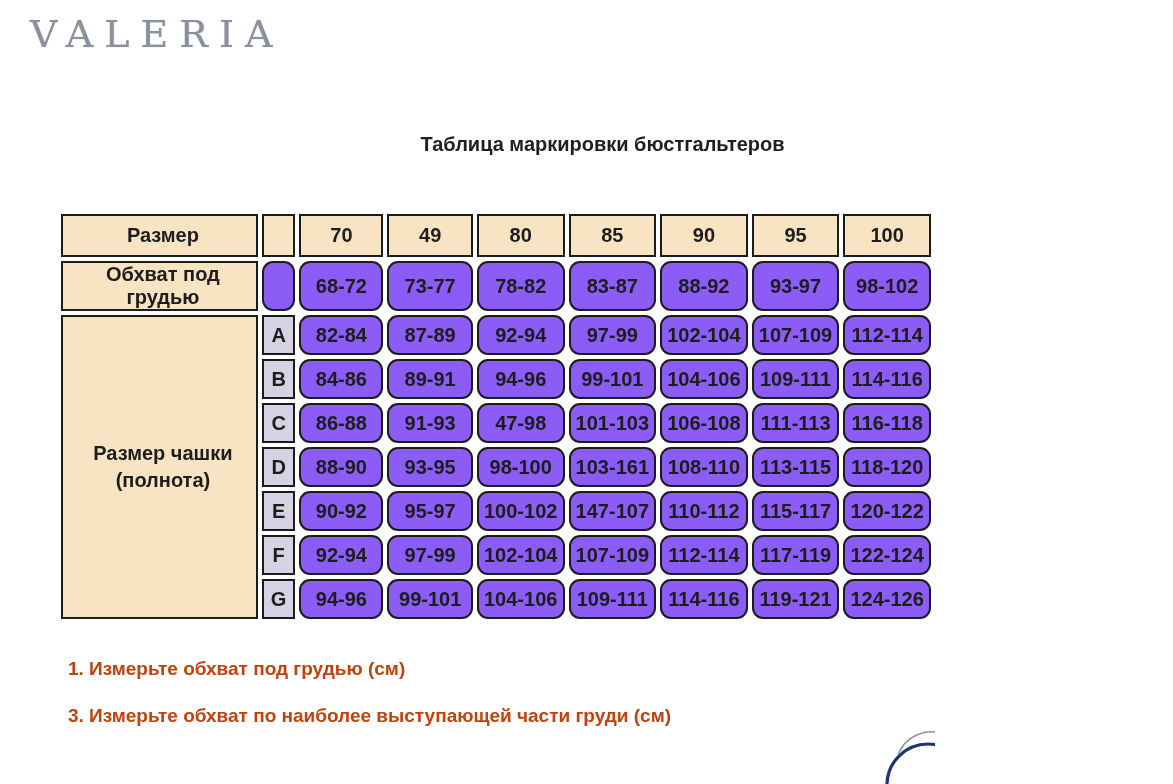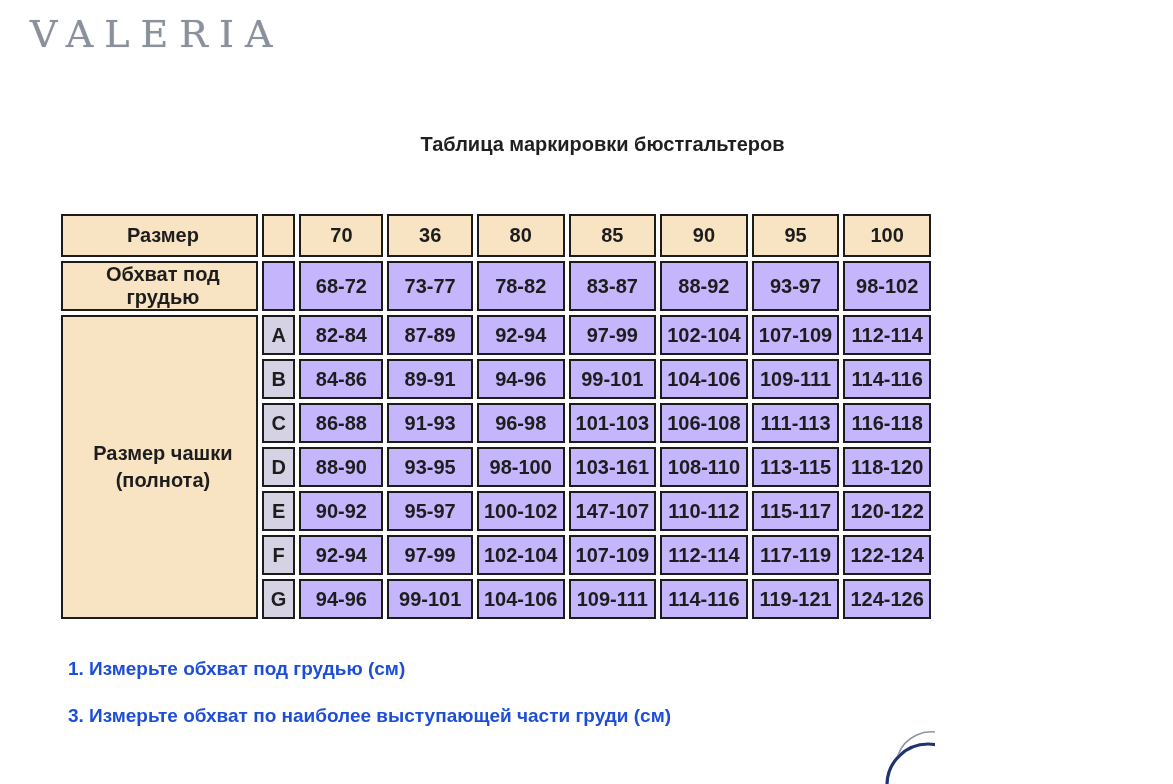--- a/index.html
+++ b/index.html
@@ -57,36 +57,36 @@
     text-align: center;
     vertical-align: middle;
     padding: 0;
     overflow: hidden;
   }
   tr.r-size   { height: 43px; }
   tr.r-under  { height: 36px; margin-left: 17px; }
   tr.r-cup    { height: 40px; }
   .peach { background: var(--peach, #F8E3C3); }
   .lav   { background: var(--lavender, #D5D2E4); }
-  .white-cell { background: #c4b5fd; }
+  .white-cell { background: #8b5cf6; border-radius: 11px; }
   .label-cell {
     text-align: right;
     padding-left: 13px !important;
     padding-right: 6px !important;
   }
   .cup-label-cell { line-height: 1.35; }
   .instructions {
     position: absolute;
     left: 68px;
     top: 658px;
   }
   .instruction-line {
     font-size: 19px;
     font-weight: 700;
-    color: #1d4ed8;
+    color: #c2410c;
     margin-bottom: 25px;
     white-space: nowrap;
   }
   .flourish {
     position: absolute;
     left: 858px;
     top: 663px;
     width: 312px;
     height: 121px;
   }
@@ -110,21 +110,21 @@
         <col style="width: 108px;">
         <col style="width: 108px;">
         <col style="width: 108px;">
         <col style="width: 108px;">
       </colgroup>
     <tbody id="table-body">
         <tr class="r-size">
           <th class="peach label-cell">Размер</th>
           <td class="peach"></td>
           <th class="peach">70</th>
-          <th class="peach">36</th>
+          <th class="peach">49</th>
           <th class="peach">80</th>
           <th class="peach">85</th>
           <th class="peach">90</th>
           <th class="peach">95</th>
           <th class="peach">100</th>
         </tr>
         <tr class="r-under">
           <th class="peach label-cell">Обхват под грудью</th>
           <td class="white-cell"></td>
           <td class="white-cell">68-72</td>
@@ -153,21 +153,21 @@
           <td class="white-cell">94-96</td>
           <td class="white-cell">99-101</td>
           <td class="white-cell">104-106</td>
           <td class="white-cell">109-111</td>
           <td class="white-cell">114-116</td>
         </tr>
         <tr class="r-cup">
           <td class="lav">C</td>
           <td class="white-cell">86-88</td>
           <td class="white-cell">91-93</td>
-          <td class="white-cell">96-98</td>
+          <td class="white-cell">47-98</td>
           <td class="white-cell">101-103</td>
           <td class="white-cell">106-108</td>
           <td class="white-cell">111-113</td>
           <td class="white-cell">116-118</td>
         </tr>
         <tr class="r-cup">
           <td class="lav">D</td>
           <td class="white-cell">88-90</td>
           <td class="white-cell">93-95</td>
           <td class="white-cell">98-100</td>

